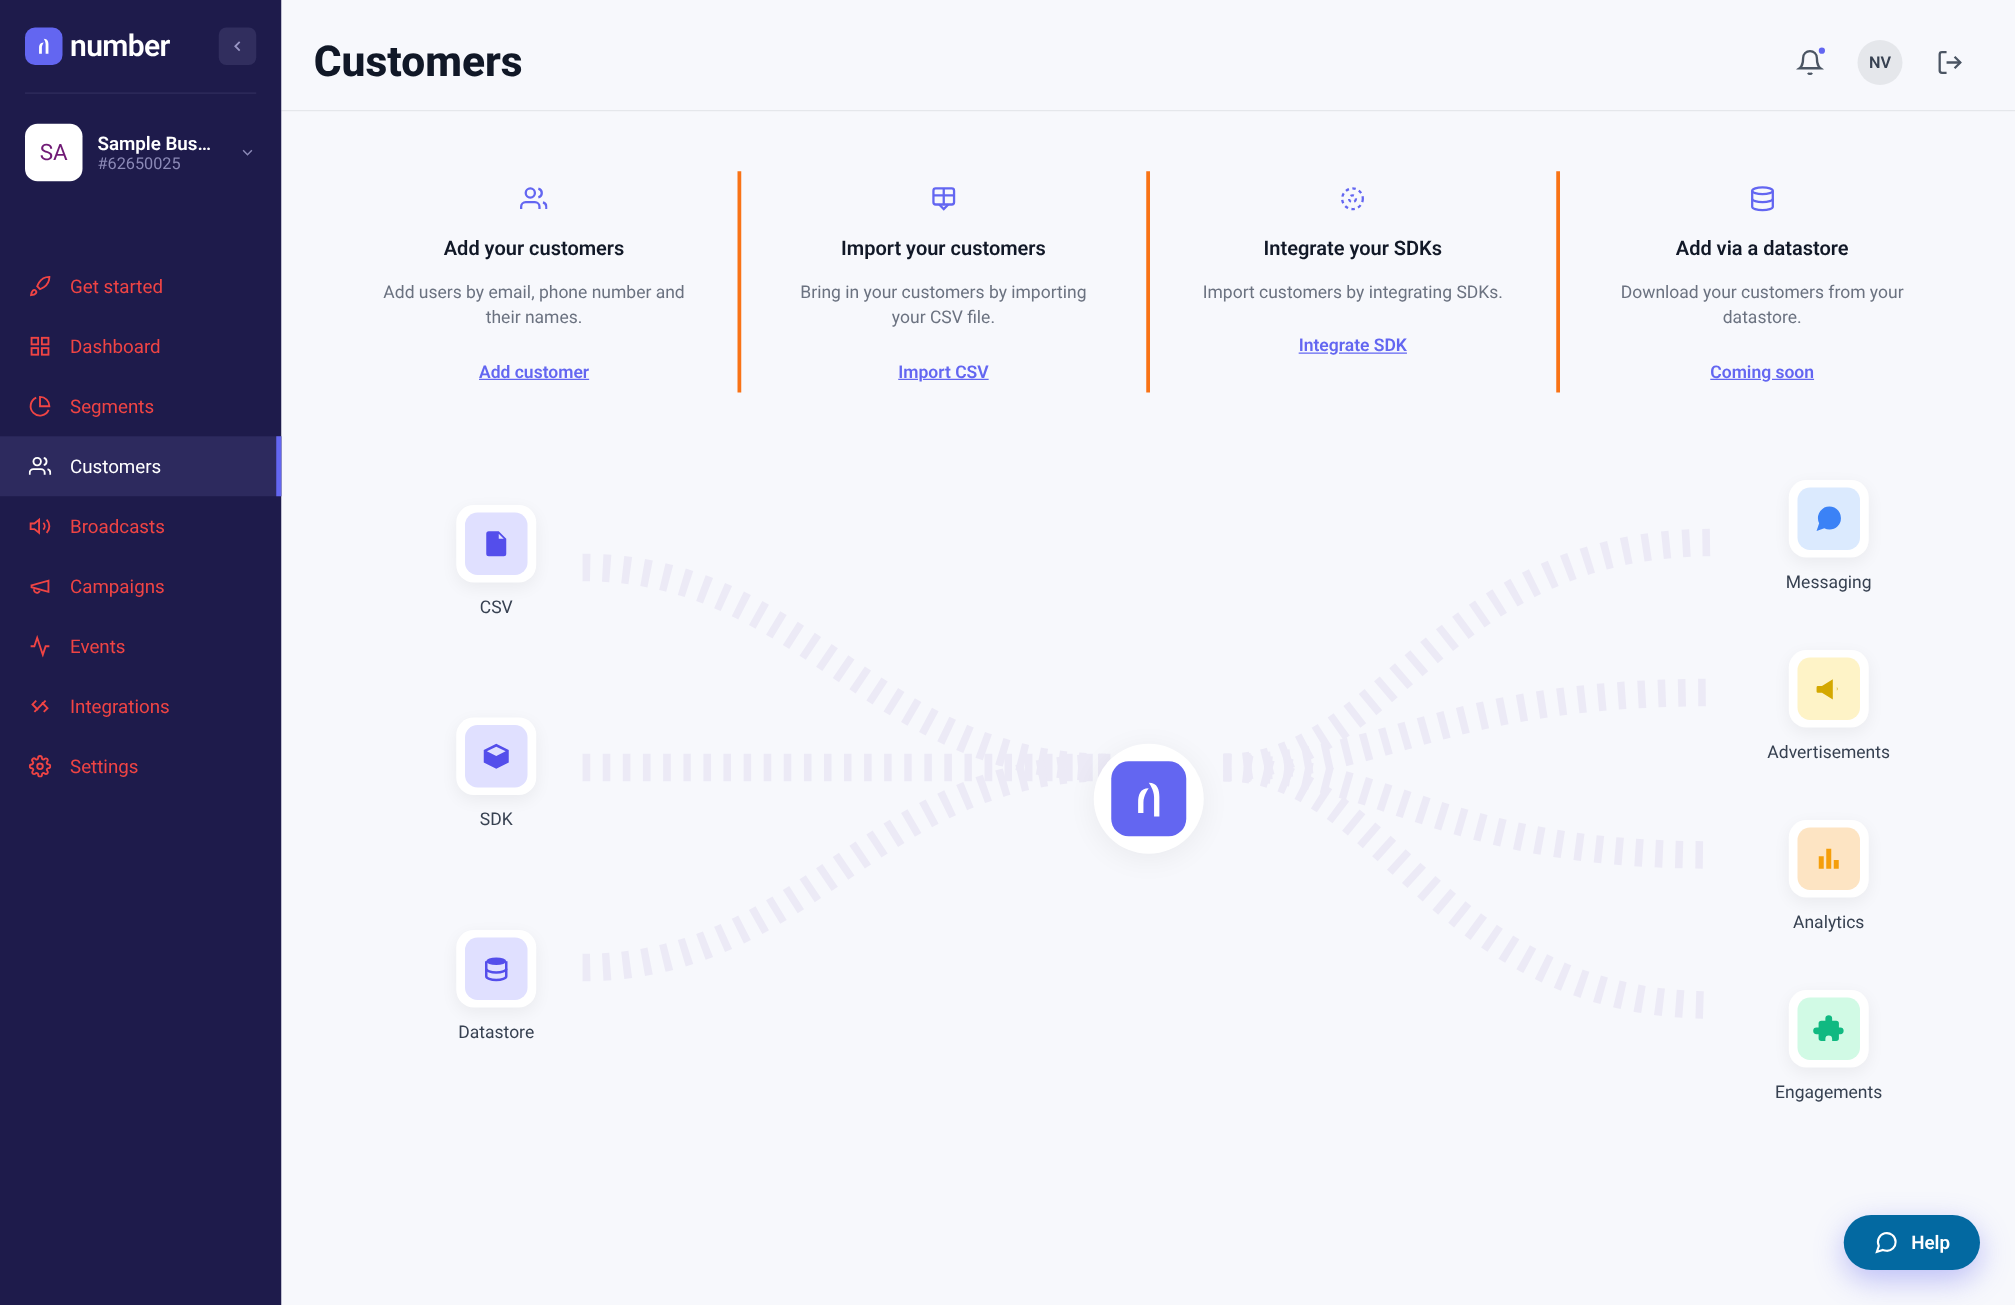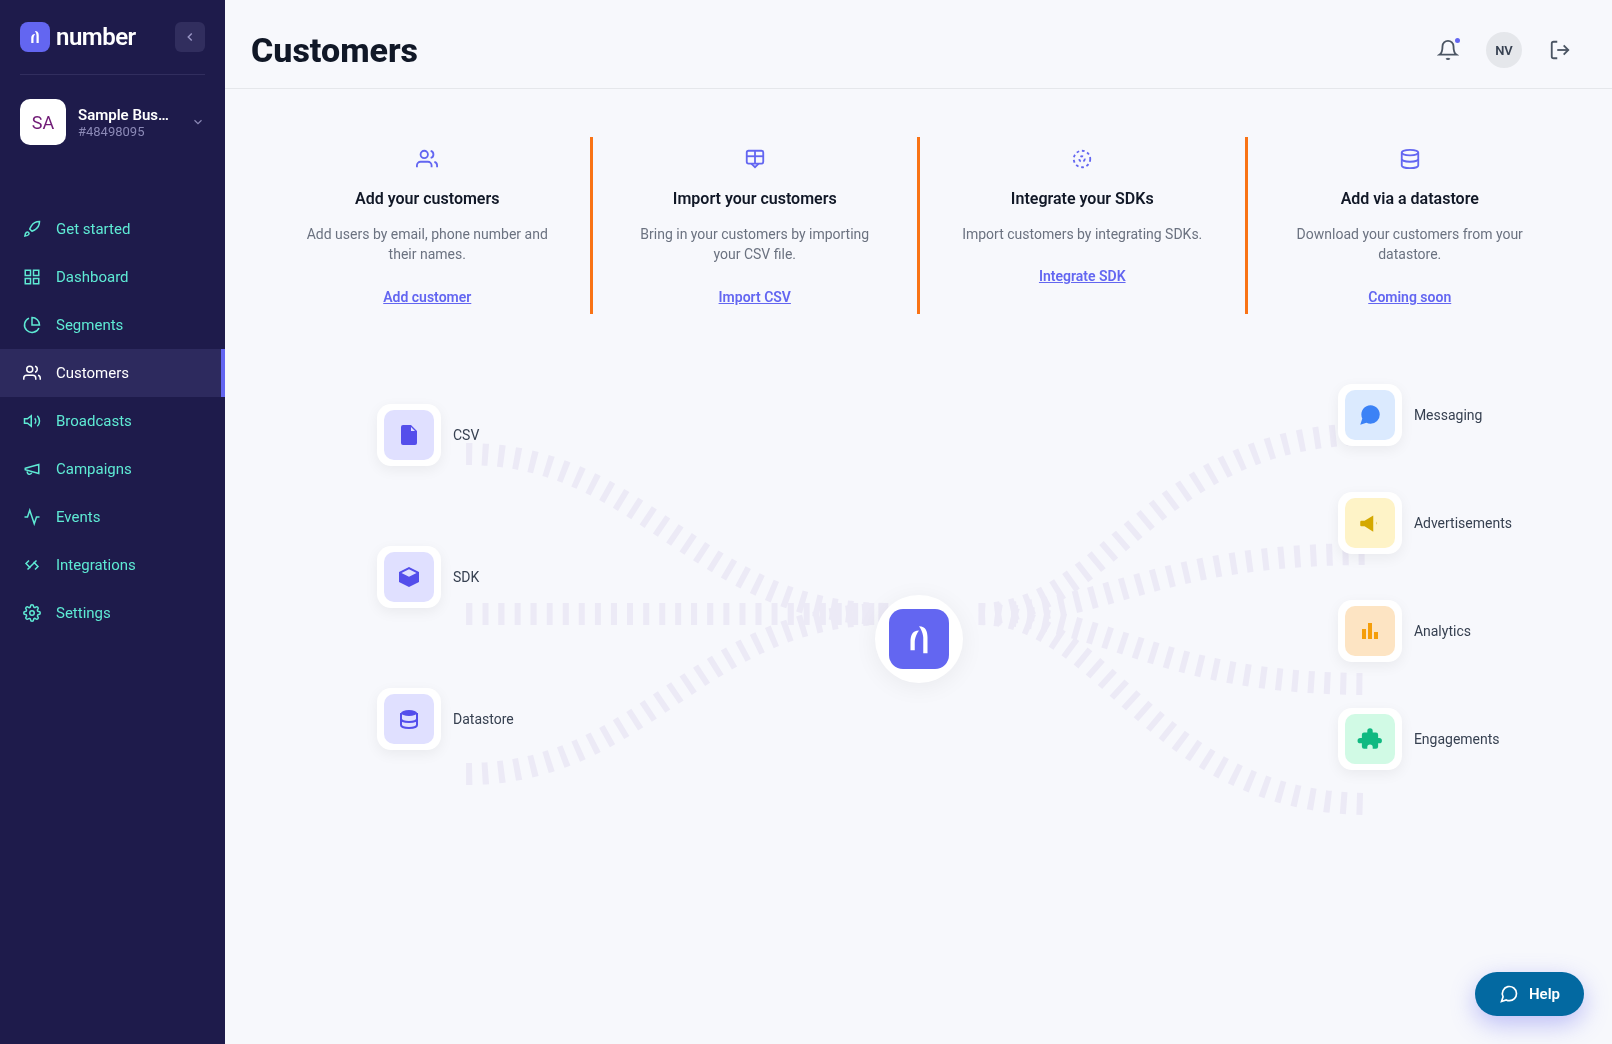--- a/index.html
+++ b/index.html
@@ -97,21 +97,21 @@
     margin-top: 40px;
     display: flex;
     flex-direction: column;
   }
   .nav-item {
     display: flex;
     align-items: center;
     gap: 14px;
     padding: 14px 22px;
     font-size: 15px;
-    color: #5eead4;
+    color: #ef4444;
     cursor: pointer;
     position: relative;
   }
   .nav-item.active {
     background: #2d2a5e;
     color: #fff;
   }
   .nav-item.active::after {
     content: "";
     position: absolute;
@@ -226,36 +226,36 @@
     display:flex;align-items:center;justify-content:center;
     box-shadow: 0 4px 24px rgba(0,0,0,0.06);
   }
   .d-center-inner {
     width: 60px; height: 60px; border-radius: 14px;
     background: #6366f1;
     display:flex;align-items:center;justify-content:center;
     color:#fff;
   }
   .d-left {
-    left: 112px;
+    left: 100px;
     top: 0;
     display: flex;
     flex-direction: column;
     gap: 80px;
   }
   .d-right {
     right: 60px;
     top: -20px;
     display: flex;
     flex-direction: column;
     gap: 46px;
   }
   .d-item {
     display: flex;
-    flex-direction: row;
+    flex-direction: column;
     align-items: center;
     gap: 12px;
   }
   .d-box {
     width: 64px; height: 62px;
     border-radius: 14px;
     background: #fff;
     box-shadow: 0 4px 14px rgba(0,0,0,0.06);
     display:flex;align-items:center;justify-content:center;
   }
@@ -313,21 +313,21 @@
       <svg width="14" height="14" viewBox="0 0 24 24" fill="none" stroke="#9895c4" stroke-width="2.5">
           <polyline points="15 18 9 12 15 6"></polyline>
         </svg>
     </div>
   </div>
   <div class="sidebar-divider"></div>
   <div class="business-switch">
     <div class="biz-badge">SA</div>
     <div class="biz-info">
       <div class="biz-name">Sample Bus…</div>
-      <div class="biz-id">#48498095</div>
+      <div class="biz-id">#62650025</div>
     </div>
     <svg width="14" height="14" viewBox="0 0 24 24" fill="none" stroke="#8b89b6" stroke-width="2">
         <polyline points="6 9 12 15 18 9"></polyline>
       </svg>
   </div>
 
   <nav class="nav">
     <div class="nav-item">
       <span class="nav-icon">
           <svg width="18" height="18" viewBox="0 0 24 24" fill="none" stroke="currentColor" stroke-width="2">

